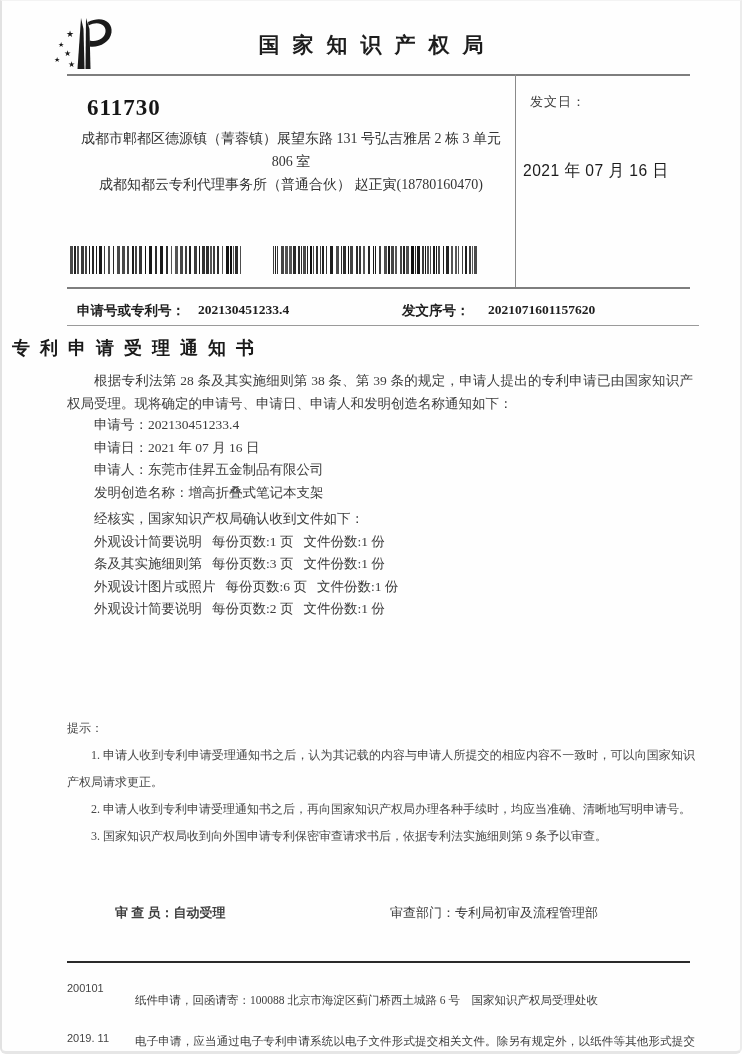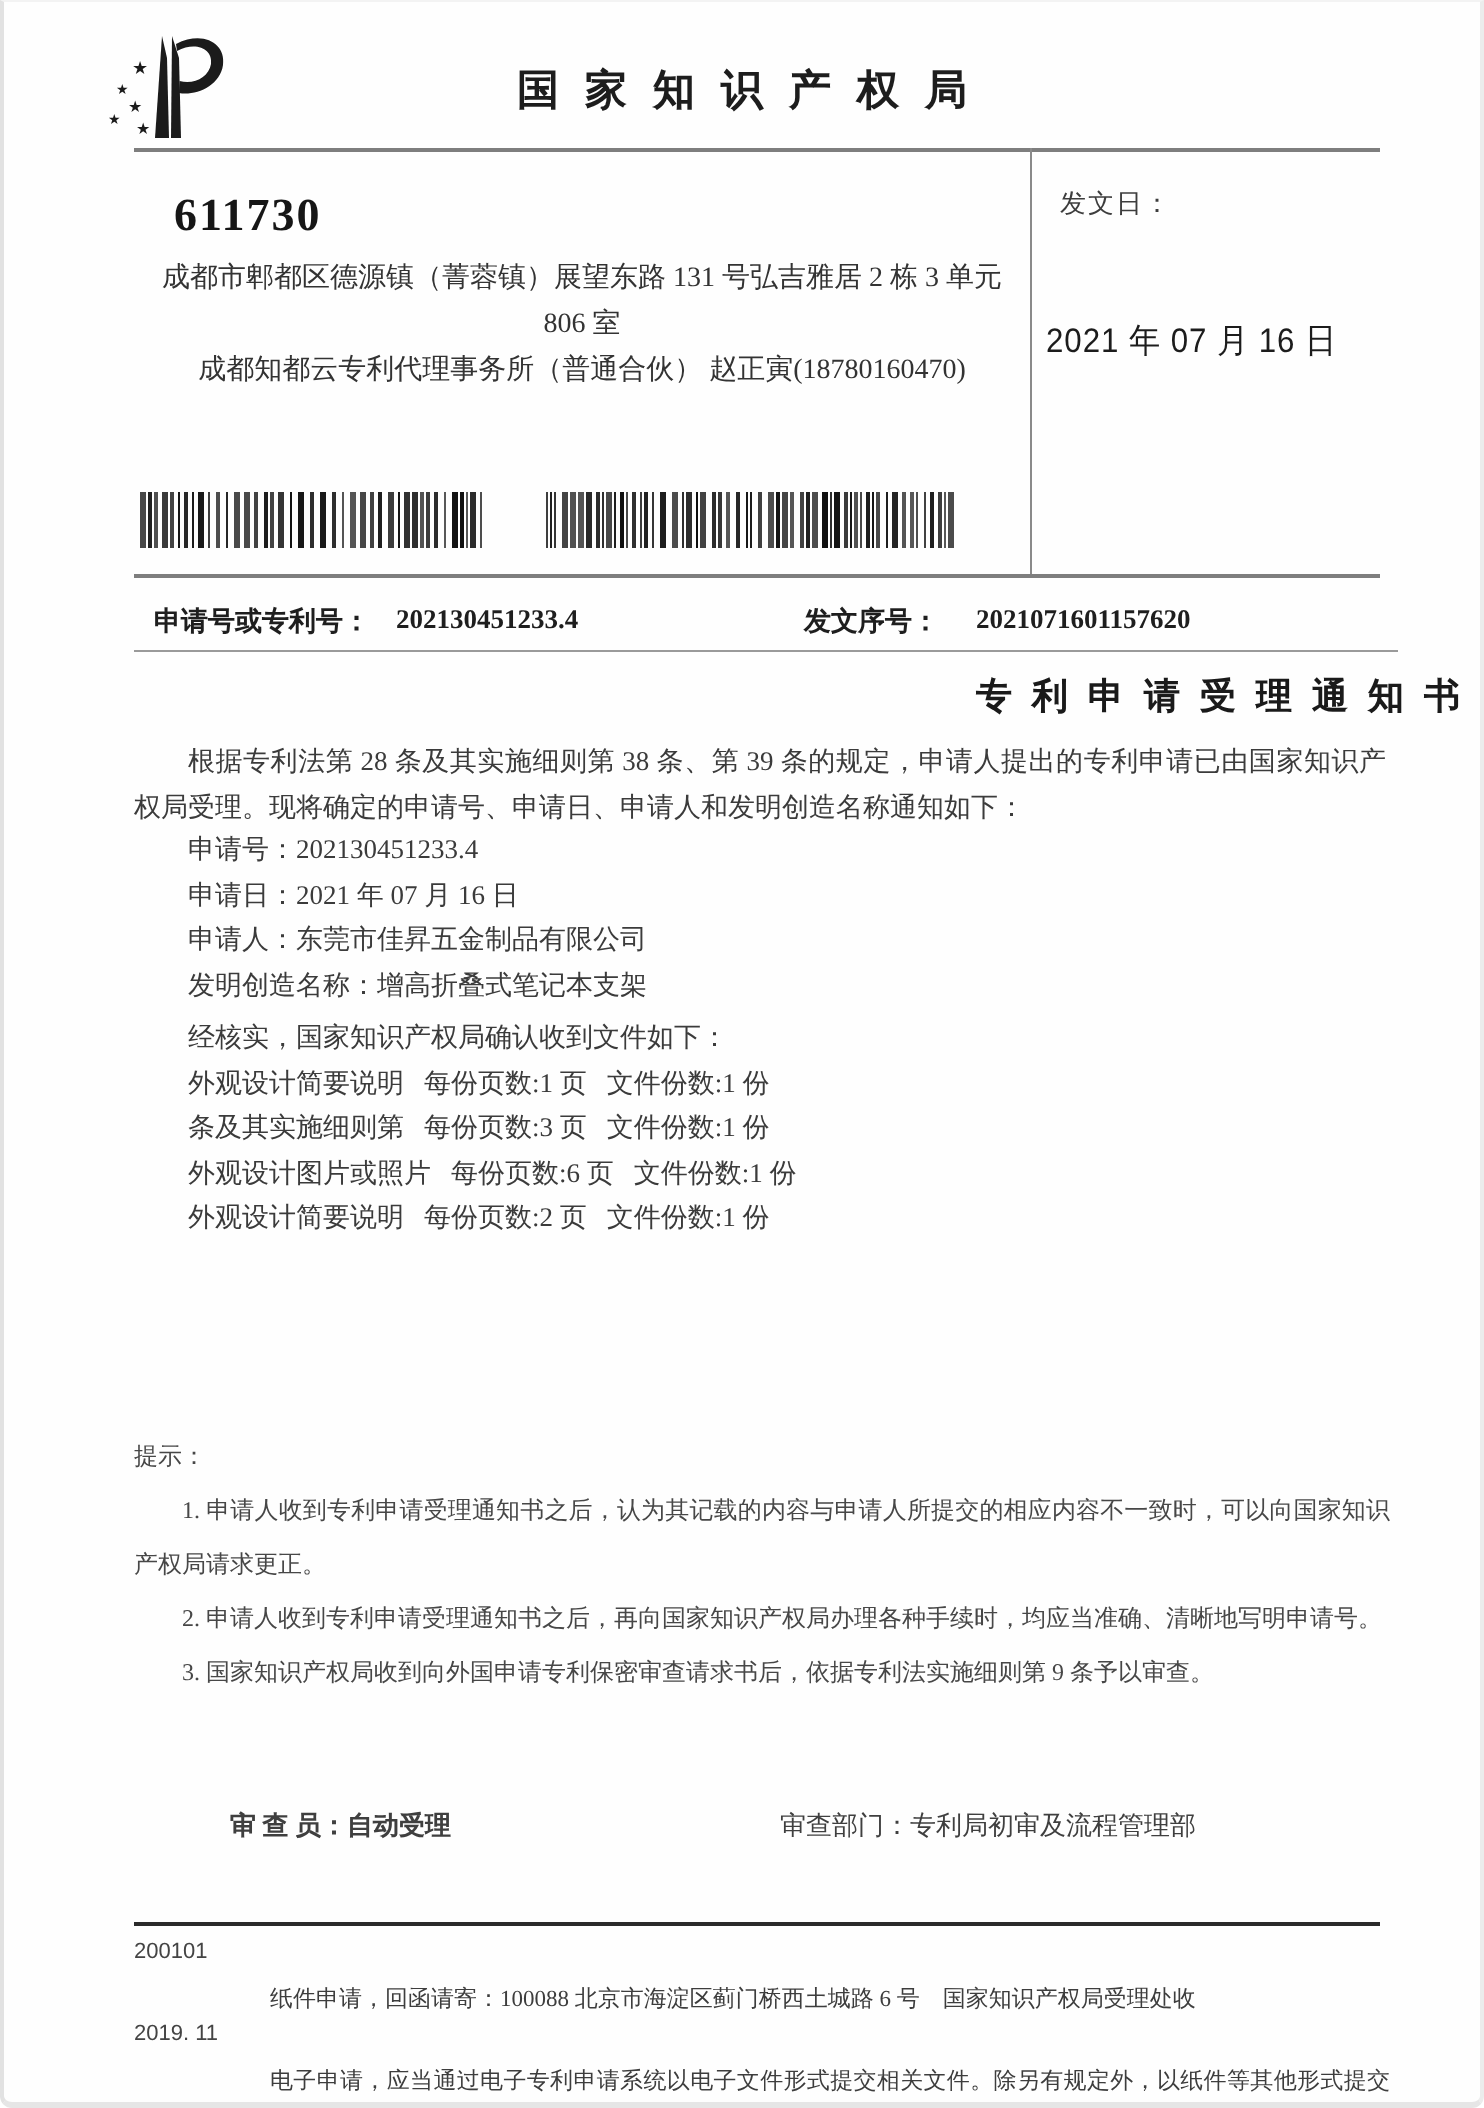--- a/index.html
+++ b/index.html
@@ -46,21 +46,21 @@
   #barcode1 { left:68px; width:173px; }
   #barcode2 { left:271px; width:205px; }
 
   .numrow { top:301px; left:0; width:100%; font-size:13.5px; font-weight:bold; color:#1e1e1e; }
   .numrow .applabel { position:absolute; left:75px; top:0; white-space:nowrap; }
   .numrow .appvalue { position:absolute; left:196px; top:0; white-space:nowrap; }
   .numrow .seriallabel { position:absolute; left:400px; top:0; white-space:nowrap; }
   .numrow .serialvalue { position:absolute; left:486px; top:0; white-space:nowrap; }
 
   .doc-title {
-    top:335px; left:0; width:100%; text-align:right;
+    top:335px; left:0; width:100%; text-align:left;
     font-family:Liberation Mono, monospace;
     font-weight:bold; font-size:18px; color:#1a1a1a;
     letter-spacing:10px; text-indent:10px;
   }
 
   .body-block { left:65px; width:626px; font-size:13.5px; color:#3b3b3b; }
   .para1 { top:368px; line-height:23px; text-indent:2em; text-align:justify; }
   .fields { top:413px; line-height:22.6px; }
   .fields p { padding-left:2em; }
   .confirm { top:507px; line-height:22.6px; }
@@ -68,21 +68,21 @@
   .confirm .seg { margin-right:10px; }
 
   .tips { top:714px; left:65px; width:628px; font-size:12px; color:#474747; line-height:27px; }
   .tips .tip { text-indent:2em; text-align:justify; }
 
   .signoff { top:903px; left:0; width:100%; font-size:13px; color:#3f3f3f; }
   .signoff .examiner { position:absolute; left:113px; top:0; white-space:nowrap;font-weight:bold; }
   .signoff .dept { position:absolute; left:388px; top:0; white-space:nowrap; }
 
   .footer { top:967px; left:65px; width:628px; font-size:11.5px; color:#3d3d3d; line-height:17px; }
-  .footer .frow { display:flex; align-items:flex-start; }
+  .footer .frow { display:flex; align-items:center; }
   .footer .fcode { flex:0 0 68px; font-family:"Liberation Sans","DejaVu Sans",sans-serif; font-size:11px; color:#444; }
   .footer .ftext { flex:1; text-align:justify;margin-top:24px; }
 </style>
 </head>
 <body>
 
 <div class="page">
 
   <div class="abs logo">
     <svg width="62" height="58" viewBox="0 0 62 58" aria-hidden="true">

